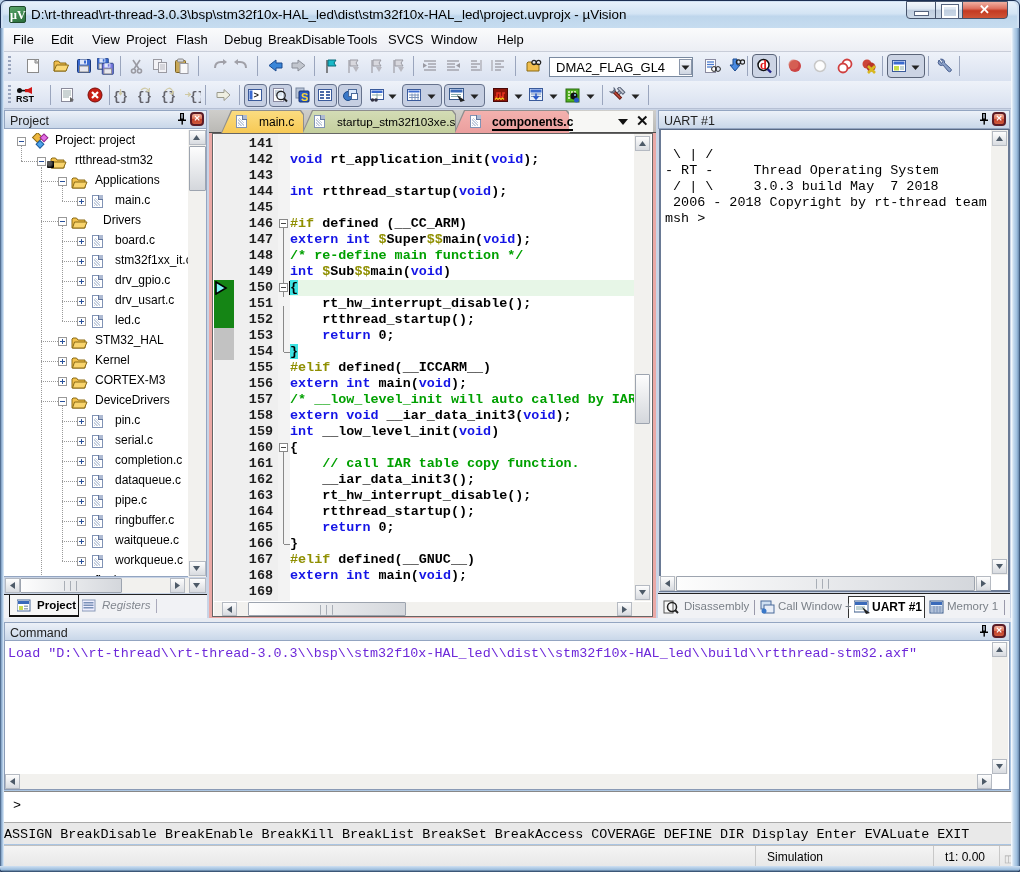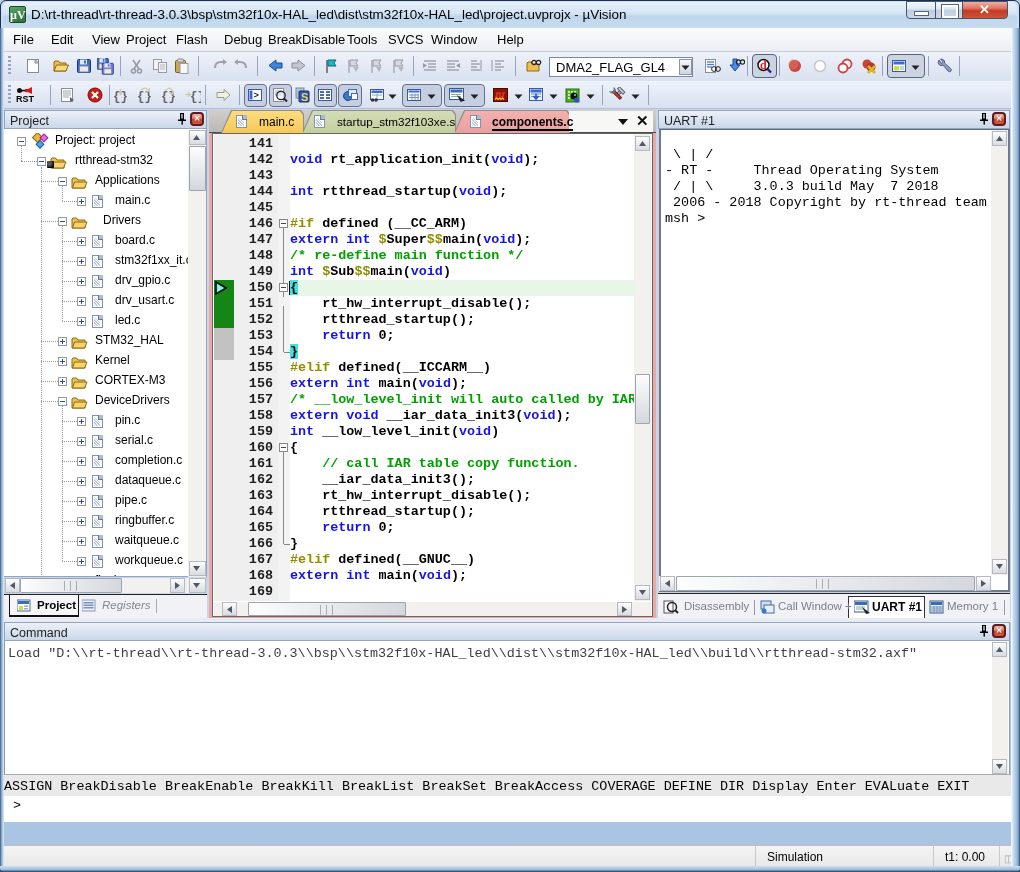--- a/index.html
+++ b/index.html
@@ -980,21 +980,21 @@
 <div class="abs pcap" style="left:4px;top:622px;width:1006px;">
     <span>Command</span>
   </div>
 <div class="abs pin" style="left:979px;top:624px;"><svg width="11" height="13">
       <path d="M3 1 L7 1 L7 7.5 L9 7.5 L9 9 L1 9 L1 7.5 L3 7.5 Z" fill="#000"></path>
       <rect x="4.5" y="9" width="1.4" height="3.6" fill="#000"></rect>
       <rect x="4.3" y="2" width="1.4" height="4.5" fill="#c8d4e4"></rect>
     </svg></div>
 <div class="abs pclose" style="left:992px;top:624px;">✕</div>
 <div class="abs" style="left:4px;top:641px;width:1006px;height:149px;background:#fff;border:1px solid #8a9ab5;border-top:none;box-sizing:border-box;"></div>
-<div class="abs mono" style="left:8px;top:646px;font-size:13.42px;line-height:16px;white-space:pre;color:#404040;">Load "D:\\rt-thread\\rt-thread-3.0.3\\bsp\\stm32f10x-HAL_led\\dist\\stm32f10x-HAL_led\\build\\rtthread-stm32.axf"</div>
+<div class="abs mono" style="left:8px;top:646px;font-size:13.42px;line-height:16px;white-space:pre;color:#6d28d9;">Load "D:\\rt-thread\\rt-thread-3.0.3\\bsp\\stm32f10x-HAL_led\\dist\\stm32f10x-HAL_led\\build\\rtthread-stm32.axf"</div>
 <div class="sb" style="left:992px;top:642px;width:16px;height:132px;"></div>
 <div class="sbtn" style="left:992px;top:642px;">
     <svg width="9" height="9">
       <path d="M4.5 2 L8 7 L1 7 Z" fill="#4d5a68"></path>
     </svg>
   </div>
 <div class="sbtn" style="left:992px;top:759px;">
     <svg width="9" height="9">
       <path d="M4.5 7 L1 2 L8 2 Z" fill="#4d5a68"></path>
     </svg>
@@ -1005,21 +1005,21 @@
       <path d="M2 4.5 L7 1 L7 8 Z" fill="#4d5a68"></path>
     </svg>
   </div>
 <div class="sbtn" style="left:977px;top:774px;">
     <svg width="9" height="9">
       <path d="M7 4.5 L2 1 L2 8 Z" fill="#4d5a68"></path>
     </svg>
   </div>
 <div class="abs" style="left:4px;top:791px;width:1012px;height:30px;background:#fff;border-top:1px solid #888;"></div>
 <div class="abs mono" style="left:13px;top:798px;font-size:13.42px;color:#000;">&gt;</div>
-<div class="abs mono" style="left:0px;top:774px;width:1016px;height:22px;background:#e9e9e9;border-top:1px solid #aaa;box-sizing:border-box;">
+<div class="abs mono" style="left:0px;top:822px;width:1016px;height:22px;background:#e9e9e9;border-top:1px solid #aaa;box-sizing:border-box;">
     <span style="position:absolute;left:4px;top:4px;font-size:13.42px;white-space:pre;color:#000;">ASSIGN BreakDisable BreakEnable BreakKill BreakList BreakSet BreakAccess COVERAGE DEFINE DIR Display Enter EVALuate EXIT</span>
   </div>
 
 <div class="abs" style="left:3px;top:845px;width:1014px;height:21px;background:linear-gradient(180deg,#f4f4f4,#e8e8e8);border-top:1px solid #c0c0c0;box-sizing:border-box;font-size:12px;color:#000;">
   <div class="abs" style="left:752px;top:0;width:1px;height:21px;background:#c8c8c8;"></div>
   <div class="abs" style="left:930px;top:0;width:1px;height:21px;background:#c8c8c8;"></div>
   <div class="abs" style="left:996px;top:0;width:1px;height:21px;background:#c8c8c8;"></div>
   <div class="abs" style="left:764px;top:4px;">Simulation</div>
   <div class="abs" style="left:942px;top:4px;">t1: 0.00</div>
   <div class="abs" style="left:1001px;top:7px;color:#aaa;font-size:10px;">◫</div>

